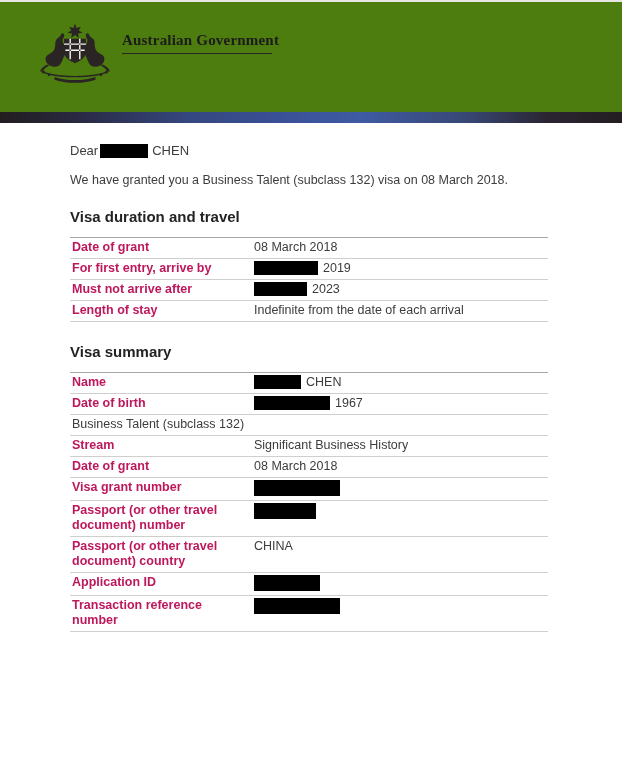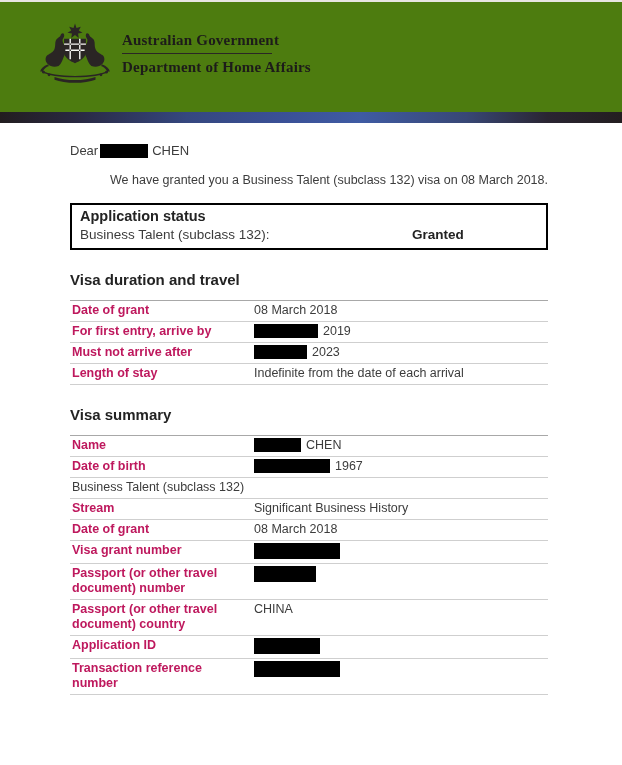--- a/index.html
+++ b/index.html
@@ -56,21 +56,21 @@
   .content { padding: 20px 74px 0 70px; }
 
   .salutation { font-size: 13px; color: #3c3c3c; }
   .redact {
     display: inline-block;
     background: #000;
     height: 14px;
     vertical-align: text-bottom;
     margin: 0 4px 0 2px;
   }
-  .intro { font-size: 12.5px; margin-top: 15px; color: #3c3c3c; text-align: right; }
+  .intro { font-size: 12.5px; margin-top: 15px; color: #3c3c3c; }
 
   
   .status-box {
     border: 2px solid #000;
     margin-top: 16px;
     padding: 3px 8px 6px 8px;
   }
   .status-title { font-size: 14.5px; font-weight: bold; color: #232323; }
   .status-line { display: flex; font-size: 13.5px; margin-top: 3px; }
   .status-label { width: 332px; color: #3c3c3c; }
@@ -120,41 +120,33 @@
       <path d="M30 80 C45 86 75 86 90 80 L90 84 C75 90 45 90 30 84 Z"></path>
       <circle cx="14" cy="73" r="2"></circle>
         <circle cx="106" cy="73" r="2"></circle>
       <circle cx="22" cy="77" r="2"></circle>
         <circle cx="98" cy="77" r="2"></circle>
     </g>
   </svg>
   <div class="brand">
     <div class="brand-gov">Australian Government</div>
     <div class="brand-rule"></div>
-    <div class="brand-dept">Department of Home Affairs</div>
   </div>
 </div>
 
 <div class="band"></div>
 
 <div class="content">
 
   <div class="salutation">
     <span>Dear</span><span class="redact" style="width:48px"></span><span>CHEN</span>
   </div>
 
   <p class="intro">We have granted you a Business Talent (subclass 132) visa on 08 March 2018.</p>
 
-  <div class="status-box">
-    <div class="status-title">Application status</div>
-    <div class="status-line">
-      <div class="status-label">Business Talent (subclass 132):</div>
-      <div class="status-value">Granted</div>
-    </div>
-  </div>
 
   <div class="section-title">Visa duration and travel</div>
   <div class="vtable">
     <div class="trow">
       <div class="tlabel">Date of grant</div>
       <div class="tvalue">08 March 2018</div>
     </div>
     <div class="trow">
       <div class="tlabel">For first entry, arrive by</div>
       <div class="tvalue"><span class="redact" style="width:64px"></span><span>2019</span></div>

